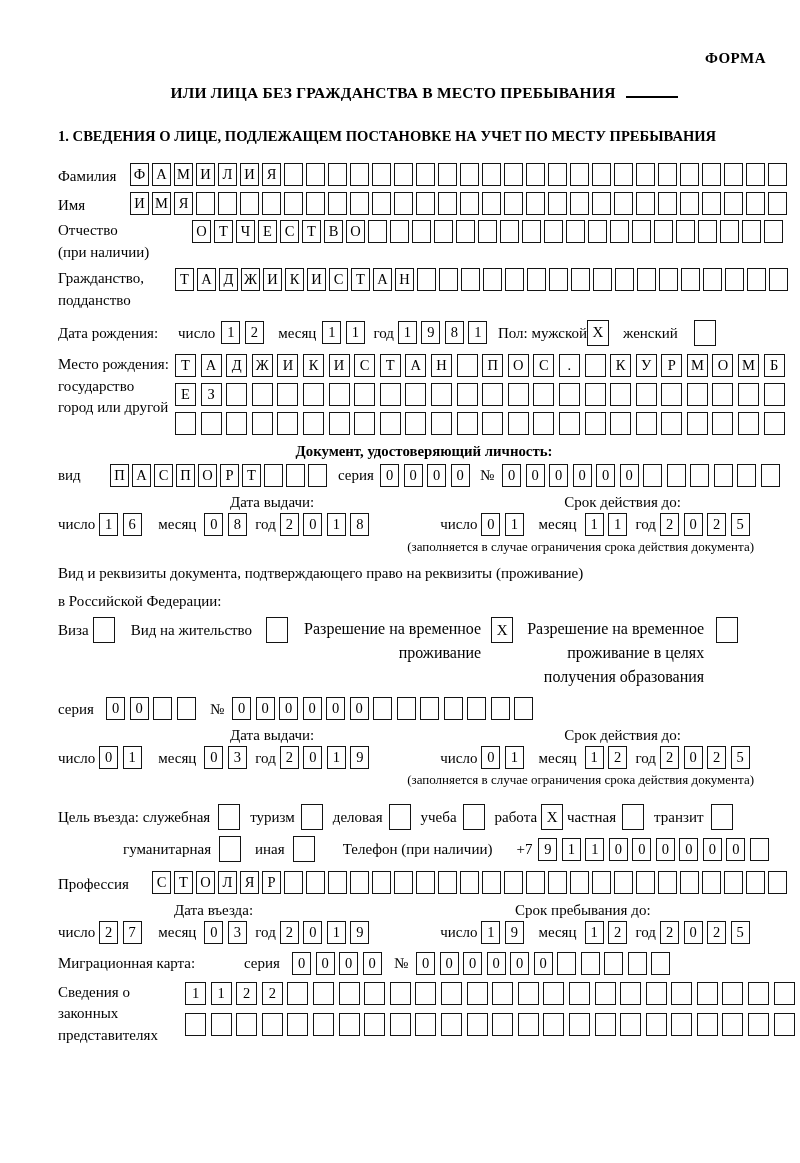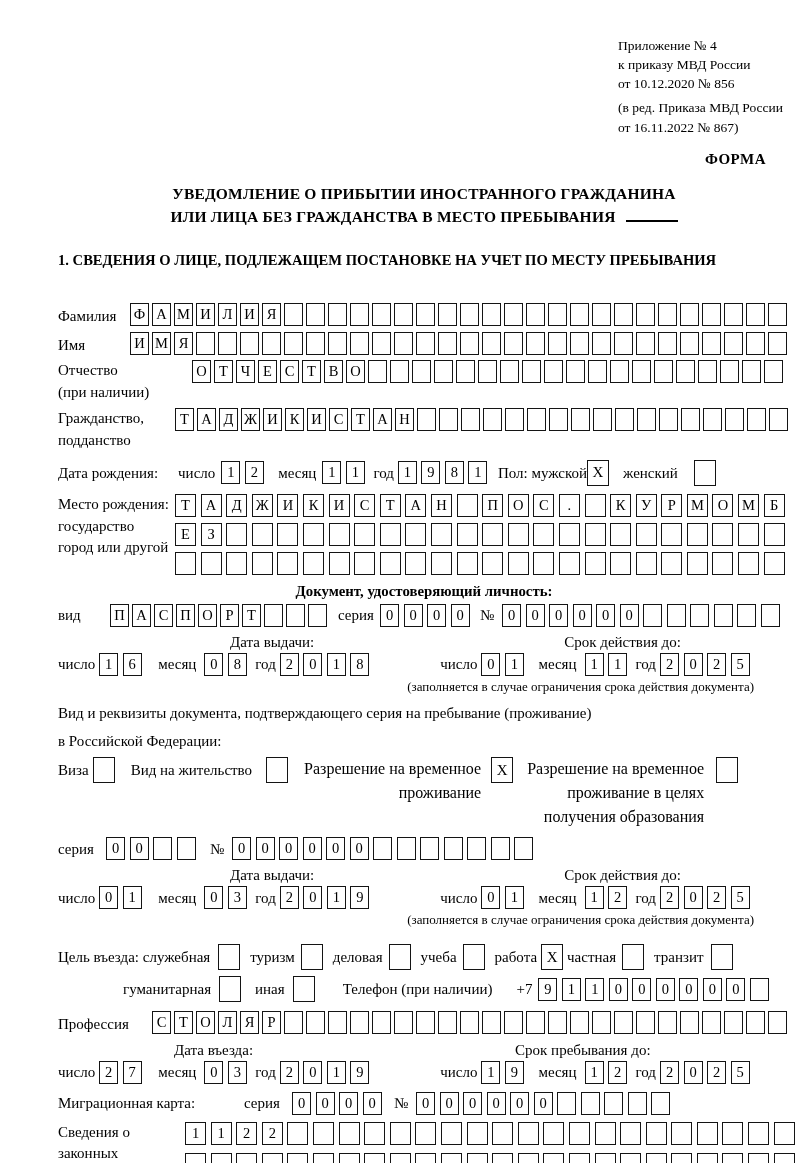--- a/index.html
+++ b/index.html
@@ -33,41 +33,32 @@
   .cblock{text-align:right;font-size:16px;line-height:1.5;flex:none;}
   .ml4{margin-left:4px;}.ml6{margin-left:6px;}.ml8{margin-left:8px;}.ml10{margin-left:10px;}
   .ml12{margin-left:12px;}.ml14{margin-left:14px;}.ml16{margin-left:16px;}.ml20{margin-left:20px;}.ml28{margin-left:28px;}
   .mr2{margin-right:2px;}
 </style>
 </head>
 <body>
 
 <div class="page">
 
-  <div class="hdr">
-    <div>Приложение № 4</div>
-    <div>к приказу МВД России</div>
-    <div>от 10.12.2020 № 856</div>
-    <div class="gap"></div>
-    <div>(в ред. Приказа МВД России</div>
-    <div>от 16.11.2022 № 867)</div>
-  </div>
 
   <div class="forma">ФОРМА</div>
 
   <div class="title">
-    <div>УВЕДОМЛЕНИЕ О ПРИБЫТИИ ИНОСТРАННОГО ГРАЖДАНИНА</div>
     <div>
       <span>ИЛИ ЛИЦА БЕЗ ГРАЖДАНСТВА В МЕСТО ПРЕБЫВАНИЯ</span><span class="blank-line"></span>
     </div>
   </div>
 
   <div class="sec">1. СВЕДЕНИЯ О ЛИЦЕ, ПОДЛЕЖАЩЕМ ПОСТАНОВКЕ НА УЧЕТ ПО МЕСТУ ПРЕБЫВАНИЯ</div>
 
-  <div class="row" style="margin-top:34px">
+  <div class="row" style="margin-top:18px">
     <div class="lbl pt" style="width:72px">Фамилия</div>
     <div class="cells">
         <span class="cell">Ф</span>
         <span class="cell">А</span>
         <span class="cell">М</span>
         <span class="cell">И</span>
         <span class="cell">Л</span>
         <span class="cell">И</span>
         <span class="cell">Я</span>
         <span class="cell"></span>
@@ -397,21 +388,21 @@
           <span class="cell">2</span>
           <span class="cell">0</span>
           <span class="cell">2</span>
           <span class="cell">5</span>
         </div>
     </div>
   </div>
 
   <div class="note note-r">(заполняется в случае ограничения срока действия документа)</div>
 
-  <div class="lbl" style="margin-top:8px">Вид и реквизиты документа, подтверждающего серия на пребывание (проживание)</div>
+  <div class="lbl" style="margin-top:8px">Вид и реквизиты документа, подтверждающего право на реквизиты (проживание)</div>
   <div class="lbl" style="margin-top:8px">в Российской Федерации:</div>
 
   <div class="row" style="margin-top:6px">
     <span class="lbl pt">Виза</span>
     <span class="chk ml4"></span>
     <span class="lbl pt ml16">Вид на жительство</span>
     <span class="chk ml14"></span>
     <div class="cblock ml16">
       <div>Разрешение на временное</div>
       <div>проживание</div>

